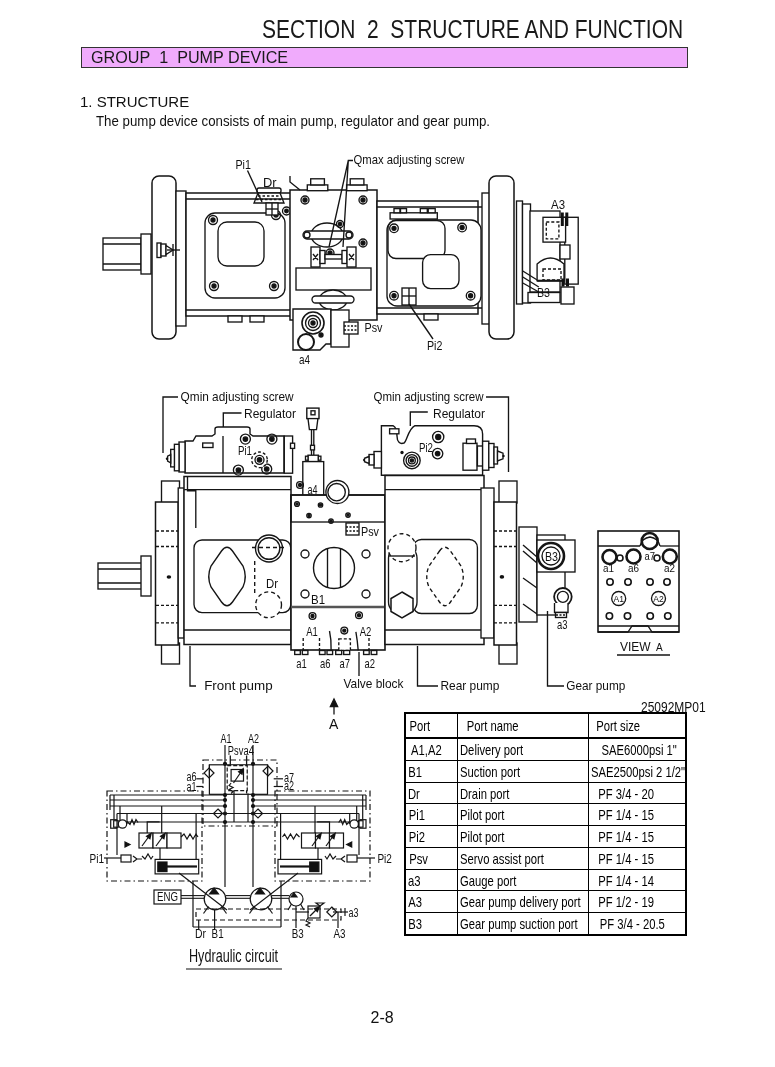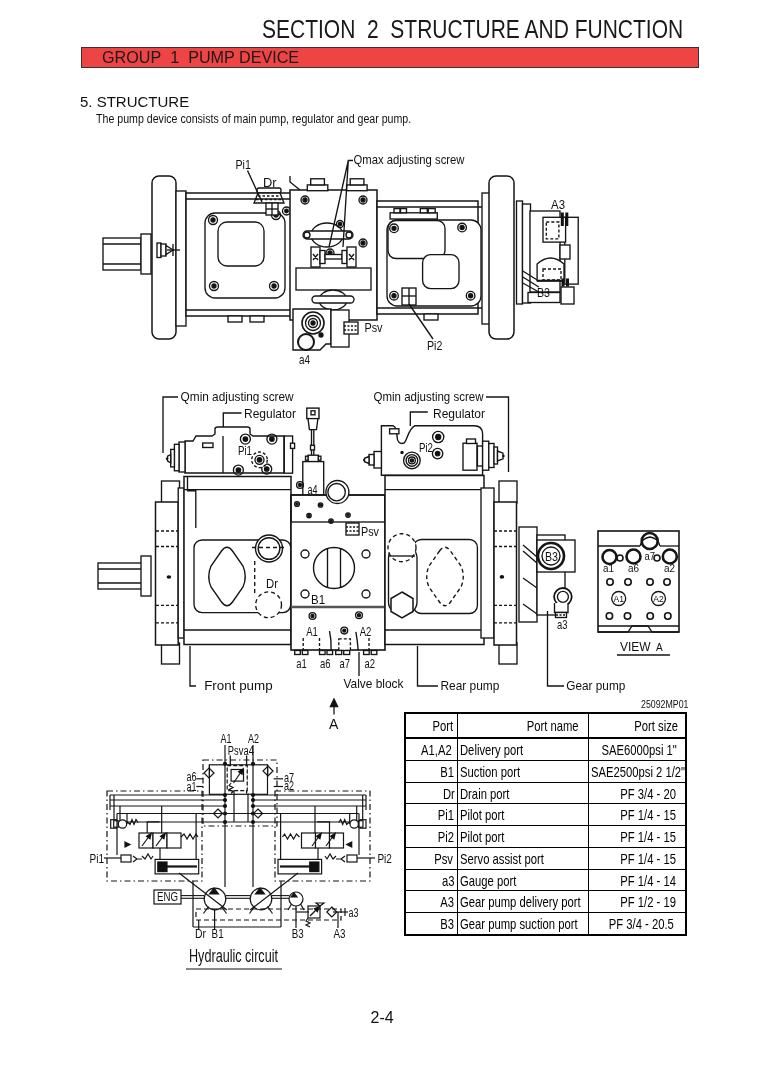--- a/index.html
+++ b/index.html
@@ -1,45 +1,45 @@
 <!DOCTYPE html>
 <html><head>
 <meta charset="utf-8">
 <style>
 html,body{margin:0;padding:0;}
 body{width:775px;height:1067px;background:#fff;font-family:"Liberation Sans",sans-serif;position:relative;overflow:hidden;color:#111;}
 .abs{position:absolute;}
 .cx{display:inline-block;white-space:nowrap;}
 #title{left:262px;top:14.5px;font-size:25px;color:#1a1a1a;white-space:nowrap;}
 #title .cx{transform:scaleX(.84);transform-origin:0 0;}
-#groupbox{left:81px;top:47px;width:596px;height:19px;background:#ef4444;border:1.5px solid #333;font-size:17px;line-height:19px;padding-left:20px;color:#1a1a1a;white-space:nowrap;}
+#groupbox{left:81px;top:47px;width:596px;height:19px;background:#f0abfc;border:1.5px solid #333;font-size:17px;line-height:19px;padding-left:9px;color:#1a1a1a;white-space:nowrap;}
 #groupbox .cx{transform:scaleX(.95);transform-origin:0 0;}
 #s1{left:80px;top:93px;font-size:15px;}
 #s1 .cx{transform:scaleX(1);transform-origin:0 0;}
-#s2{left:96px;top:112px;font-size:12px;}
+#s2{left:96px;top:112px;font-size:15px;}
 #s2 .cx{transform:scaleX(.885);transform-origin:0 0;}
-#code{left:641px;top:698px;font-size:11px;}
+#code{left:641px;top:698px;font-size:15px;}
 #code .cx{transform:scaleX(.8);transform-origin:0 0;}
 #pageno{left:370.5px;top:1009px;font-size:16px;}
 #pageno .cx{transform:scaleX(1);transform-origin:0 0;}
 table{position:absolute;left:404px;top:712px;width:283px;border-collapse:collapse;table-layout:fixed;font-size:15px;color:#000;}
-td{border:1px solid #000;padding:0;height:20.75px;text-align:right;vertical-align:middle;white-space:nowrap;overflow:visible;}
+td{border:1px solid #000;padding:0;height:20.75px;text-align:left;vertical-align:middle;white-space:nowrap;overflow:visible;}
 tr.hdr td{height:23.2px;border-bottom:2.5px solid #000;}
 td.c2{text-align:left;padding-left:2px;}
 td.tight{text-align:left;padding-left:2px;}
 td.tight .cx{transform-origin:0 50%;}
 table{border:2px solid #000;}
 td .cx{transform:scaleX(.75);transform-origin:center;}
 td.c2 .cx{transform-origin:0 50%;}
 </style>
 </head>
 <body>
 <div class="abs" id="title"><span class="cx">SECTION&nbsp; 2&nbsp; STRUCTURE AND FUNCTION</span></div>
 <div class="abs" id="groupbox"><span class="cx">GROUP&nbsp; 1&nbsp; PUMP DEVICE</span></div>
-<div class="abs" id="s1"><span class="cx">5. STRUCTURE</span></div>
+<div class="abs" id="s1"><span class="cx">1. STRUCTURE</span></div>
 <div class="abs" id="s2"><span class="cx">The pump device consists of main pump, regulator and gear pump.</span></div>
 
 <svg class="abs" id="figs" style="left:0;top:0" width="775" height="1067" viewBox="0 0 775 1067">
 <defs>
 <marker id="ah" markerWidth="7" markerHeight="7" refX="3.5" refY="3.5" orient="auto">
         <path d="M0.5,1 L6.5,3.5 L0.5,6 z" fill="#111"></path>
       </marker>
 </defs>
 <style>
 text{font-family:"Liberation Sans",sans-serif;fill:#111;stroke:none;}
@@ -663,13 +663,13 @@
         <td class="c2"><span class="cx">Gear pump delivery port</span></td>
         <td><span class="cx">PF 1/2 - 19</span></td>
       </tr>
 <tr>
         <td><span class="cx">B3</span></td>
         <td class="c2"><span class="cx">Gear pump suction port</span></td>
         <td><span class="cx">PF 3/4 - 20.5</span></td>
       </tr>
 </tbody>
   </table>
-<div class="abs" id="pageno"><span class="cx">2-4</span></div>
+<div class="abs" id="pageno"><span class="cx">2-8</span></div>
 
 </body></html>

